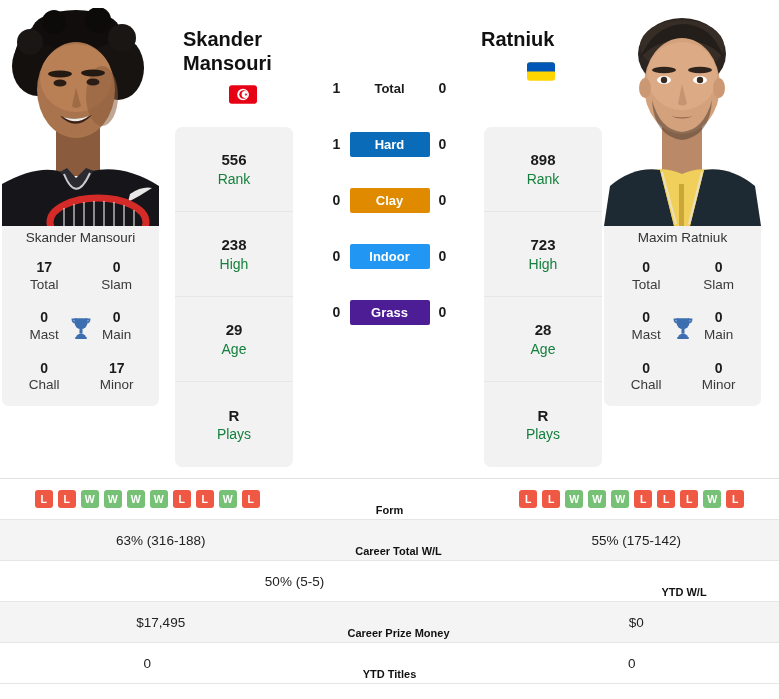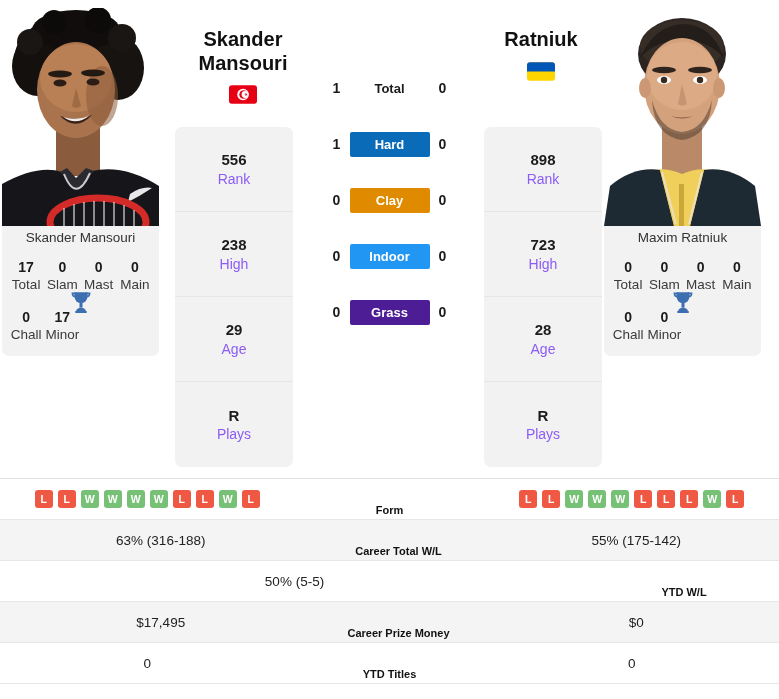--- a/index.html
+++ b/index.html
@@ -56,21 +56,21 @@
   }
   .titles-name {
     text-align: center;
     font-size: 13.5px;
     color: #333;
     margin-bottom: 14px;
     white-space: nowrap;
   }
   .titles-grid {
     display: grid;
-    grid-template-columns: 1fr 1fr 1fr 1fr;
+    grid-template-columns: 1fr 1fr;
     row-gap: 16px;
     position: relative;
   }
   .tstat { text-align: center; line-height: 1.25; }
   .tstat .num { font-size: 14px; font-weight: bold; color: #1b1b1b; }
   .tstat .lbl { font-size: 13.5px; color: #3a3a3a; }
   .trophy {
     position: absolute;
     left: 50%;
     top: 50%;
@@ -94,21 +94,21 @@
   .stat-cell {
     height: 85px;
     display: flex;
     flex-direction: column;
     align-items: center;
     justify-content: center;
     border-bottom: 1px solid #e6e6e6;
   }
   .stat-cell:last-child { border-bottom: none; }
   .stat-cell .num { font-size: 15px; font-weight: bold; color: #1b1b1b; line-height: 1.3; }
-  .stat-cell .lbl { font-size: 14px; color: #8b5cf6; line-height: 1.3; }
+  .stat-cell .lbl { font-size: 14px; color: #15803d; line-height: 1.3; }
 
   
   .h2h {
     flex: 1 1 auto;
     padding-top: 60px;
     display: flex;
     flex-direction: column;
     align-items: center;
   }
   .h2h-row {
@@ -139,21 +139,21 @@
     background: transparent;
     font-weight: bold;
     font-size: 13px;
   }
 
   
   .name-block {
     position: absolute;
     top: 28px;
     width: 120px;
-    text-align: center;
+    text-align: left;
   }
   .name-block.left  { left: 183px; }
   .name-block.right { left: 481px; }
   .name-block .nm {
     font-size: 20px;
     font-weight: bold;
     color: #111;
     line-height: 1.18;
   }
   .flag {

